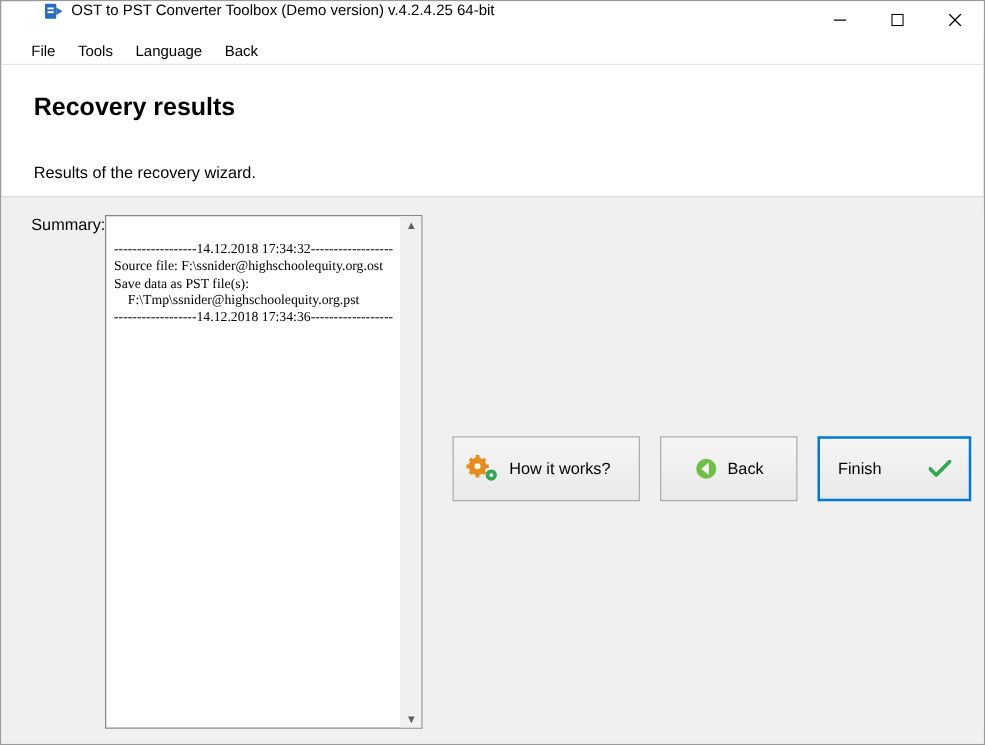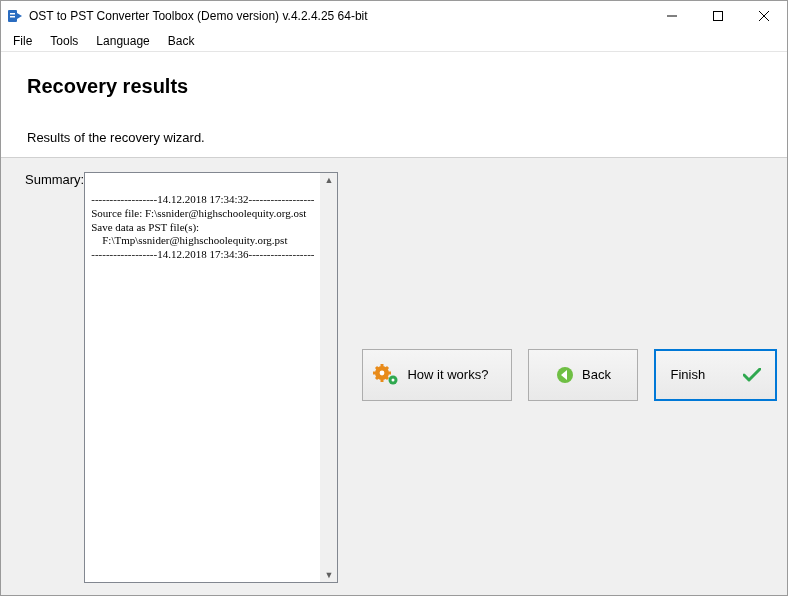--- a/index.html
+++ b/index.html
@@ -10,41 +10,41 @@
     background: #fff;
     width: 788px;
     height: 596px;
     border: 1px solid #9a9a9a;
     display: flex;
     flex-direction: column;
   }
   .titlebar {
     height: 30px;
     display: flex;
-    align-items: center;
     padding: 0 0 0 6px;
     background: #fff;
+    margin-left: 28px;
   }
   .titlebar .app-icon {
     width: 16px; height: 16px;
     margin-right: 6px;
     display: flex; align-items: center; justify-content: center;
   }
   .titlebar .title { flex: 0 0 auto; color: #000; }
   .titlebar .spacer { flex: 1; }
   .winbtn {
     width: 46px; height: 30px;
     display: flex; align-items: center; justify-content: center;
     color: #000;
   }
   .menubar {
     height: 21px;
     display: flex;
     align-items: center;
-    padding: 0 4px;
+    padding: 0 16px;
     gap: 2px;
     border-bottom: 1px solid #e5e5e5;
   }
   .menuitem { padding: 2px 8px; }
   .header {
     padding: 8px 26px 12px 26px;
     border-bottom: 1px solid #d0d0d0;
   }
   .header h1 {
     margin: 15px 0 4px 0;

